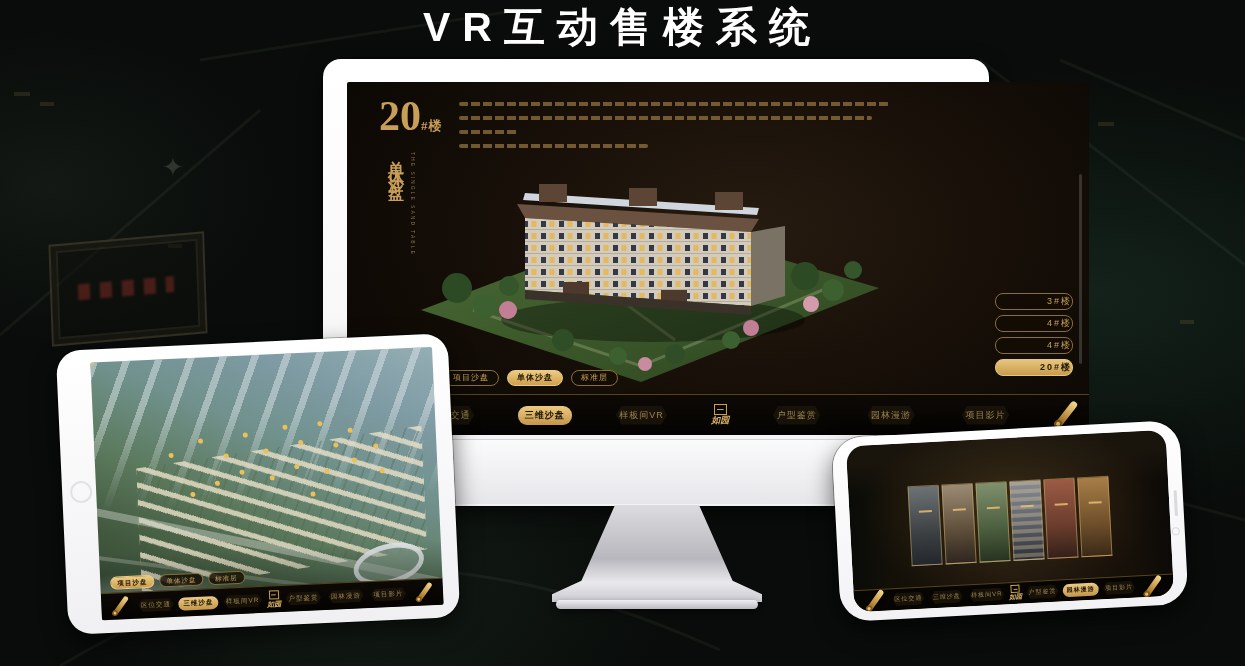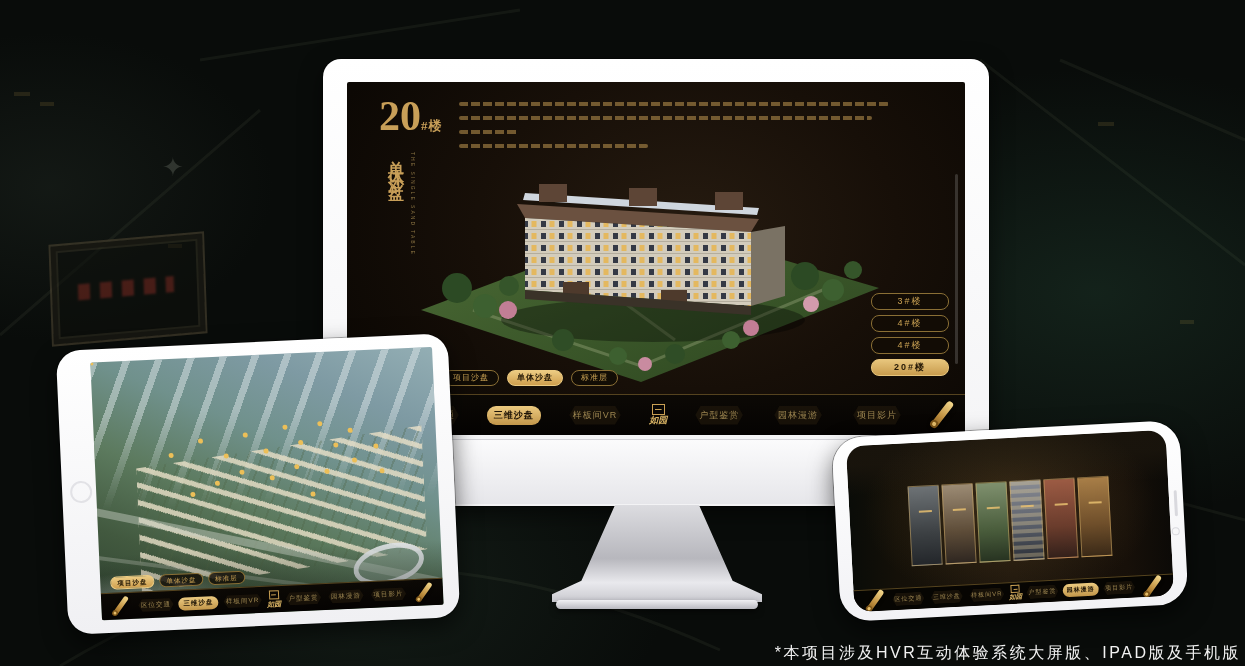--- a/index.html
+++ b/index.html
@@ -29,21 +29,21 @@
   .monitor{position:absolute;left:323px;top:59px;width:666px;height:447px;border-radius:18px;
            background:linear-gradient(180deg,#ffffff,#f3f3f5);
            box-shadow:0 0 0 1px rgba(0,0,0,.3), 0 8px 22px rgba(0,0,0,.55);}
   .monitor-chin{position:absolute;left:2px;right:2px;bottom:2px;height:64px;border-radius:0 0 16px 16px;
            background:linear-gradient(180deg,#fbfbfc,#e6e6ea);border-top:1px solid #d4d4d9;}
   .stand{position:absolute;left:552px;top:505px;width:210px;height:97px;
            background:linear-gradient(180deg,#dcdce0,#b7b7bd 55%,#e9e9ed 80%,#c9c9cf);
            clip-path:polygon(30% 0,70% 0,86% 78%,100% 92%,100% 100%,0 100%,0 92%,14% 78%);}
   .stand-base{position:absolute;left:556px;top:600px;width:202px;height:9px;border-radius:5px;
            background:linear-gradient(180deg,#f0f0f3,#b9b9c0);box-shadow:0 3px 6px rgba(0,0,0,.5);}
-  .mscreen{position:absolute;left:24px;top:23px;width:618px;height:353px;overflow:hidden;border-radius:2px;
+  .mscreen{position:absolute;left:24px;top:23px;width:742px;height:353px;overflow:hidden;border-radius:2px;
            background:radial-gradient(62% 82% at 55% 42%, #261b10 0%, #170f08 55%, #0c0804 100%);}
   .screen-reflection{position:absolute;right:7px;top:92px;width:3px;height:190px;border-radius:2px;
            background:rgba(255,255,255,.16);}
   
   .m-num{position:absolute;left:32px;top:10px;color:#c89f58;font-family:"Liberation Serif",serif;
          font-size:42px;font-weight:bold;}
   .m-num small{font-size:13px;font-weight:bold;letter-spacing:1px;}
   .m-sub{position:absolute;left:38px;top:66px;writing-mode:vertical-rl;color:#c89f58;
          font-size:16px;letter-spacing:8px;font-weight:bold;}
   .m-sub-en{position:absolute;left:63px;top:70px;writing-mode:vertical-rl;color:#8a7342;
@@ -52,21 +52,21 @@
   .m-lines i{display:block;height:4px;border-radius:2px;margin-bottom:10px;
          background:repeating-linear-gradient(90deg, rgba(190,150,80,.55) 0 9px, rgba(190,150,80,0) 9px 12px);}
   .m-lines i:nth-child(1){width:100%;}
   .m-lines i:nth-child(2){width:96%;}
   .m-lines i:nth-child(3){width:14%;}
   .m-lines i:nth-child(4){width:44%;}
   .model{position:absolute;left:66px;top:76px;width:478px;height:232px;}
   
   .floors{position:absolute;right:16px;top:211px;width:78px;}
   .fbtn{height:15px;line-height:15px;margin-bottom:5px;border:1px solid #8a6f35;border-radius:8px;
-        text-align:center;color:#c9a153;font-size:9px;letter-spacing:2px;
+        text-align:right;color:#c9a153;font-size:9px;letter-spacing:2px;
         background:rgba(18,12,5,.82);cursor:pointer;}
   .fbtn.active{background:linear-gradient(180deg,#e7c57c,#c89c4e);color:#241806;font-weight:bold;
         border-color:#e7c57c;}
   
   .subtabs{position:absolute;left:96px;top:288px;display:flex;gap:8px;}
   .stab{height:14px;line-height:14px;padding:0 9px;border:1px solid #8a6f35;border-radius:8px;
         color:#c9a153;font-size:8px;letter-spacing:1px;background:rgba(18,12,5,.8);cursor:pointer;}
   .stab.active{background:linear-gradient(180deg,#eccb82,#cf9f4e);color:#241806;font-weight:bold;border-color:#eccb82;}
   
   .navbar{position:absolute;left:0;right:0;bottom:0;display:flex;align-items:center;
@@ -180,20 +180,21 @@
         <rect x="760" y="100" width="16" height="4"></rect>
       <rect x="1098" y="122" width="16" height="4"></rect>
         <rect x="1180" y="320" width="14" height="4"></rect>
       <rect x="903" y="96" width="14" height="4"></rect>
         <rect x="330" y="118" width="12" height="12" stroke="rgba(200,160,80,0.2)" fill="none"></rect>
     </g>
   </svg>
   <div class="plaque"></div>
   <div class="compass">✦</div>
 
+  <div class="banner">VR互动售楼系统</div>
 
   <div class="monitor">
     <div class="mscreen">
       <div class="m-num"><span>20</span><small>#楼</small></div>
       <div class="m-sub">单体沙盘</div>
       <div class="m-sub-en">THE SINGLE SAND TABLE</div>
       <div class="m-lines">
           <i></i>
           <i></i>
           <i></i>
@@ -348,14 +349,13 @@
         <div class="nitem">户型鉴赏</div>
         <div class="nitem active">园林漫游</div>
         <div class="nitem">项目影片</div>
         <div class="scroll">
             <i></i>
           </div>
       </div>
     </div>
   </div>
 
-  <div class="footnote">*本项目涉及HVR互动体验系统大屏版、IPAD版及手机版</div>
 </div>
 
 </body></html>

